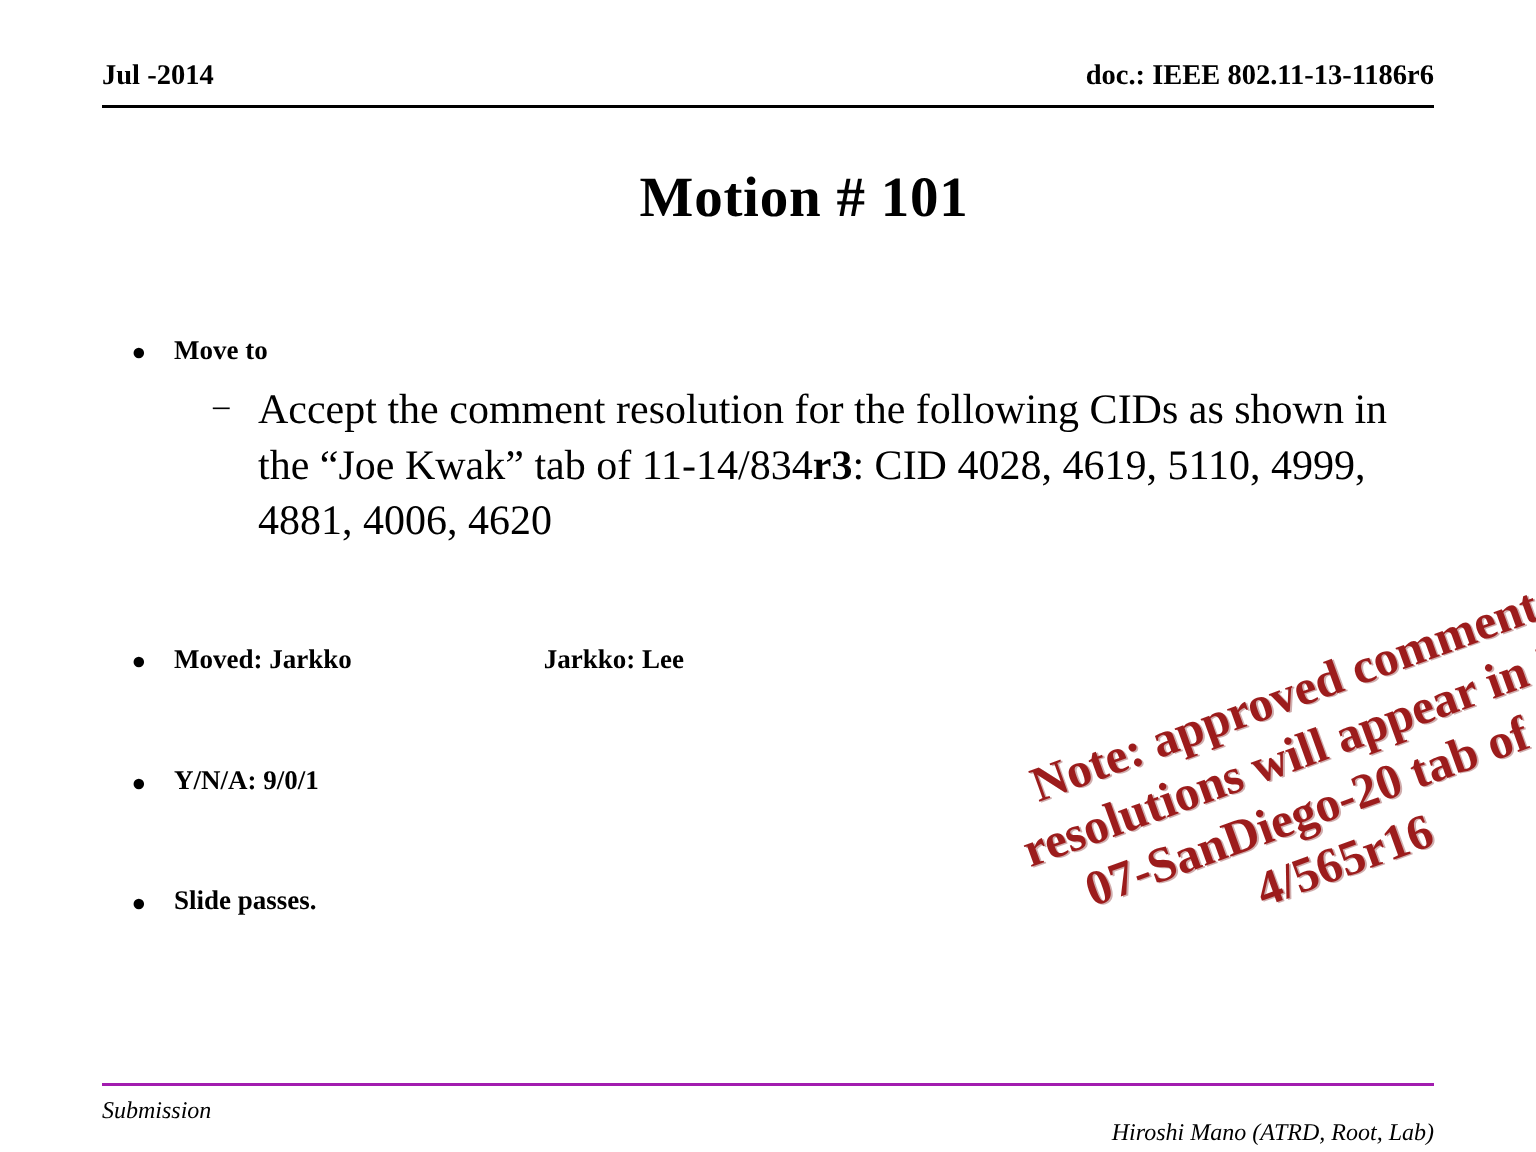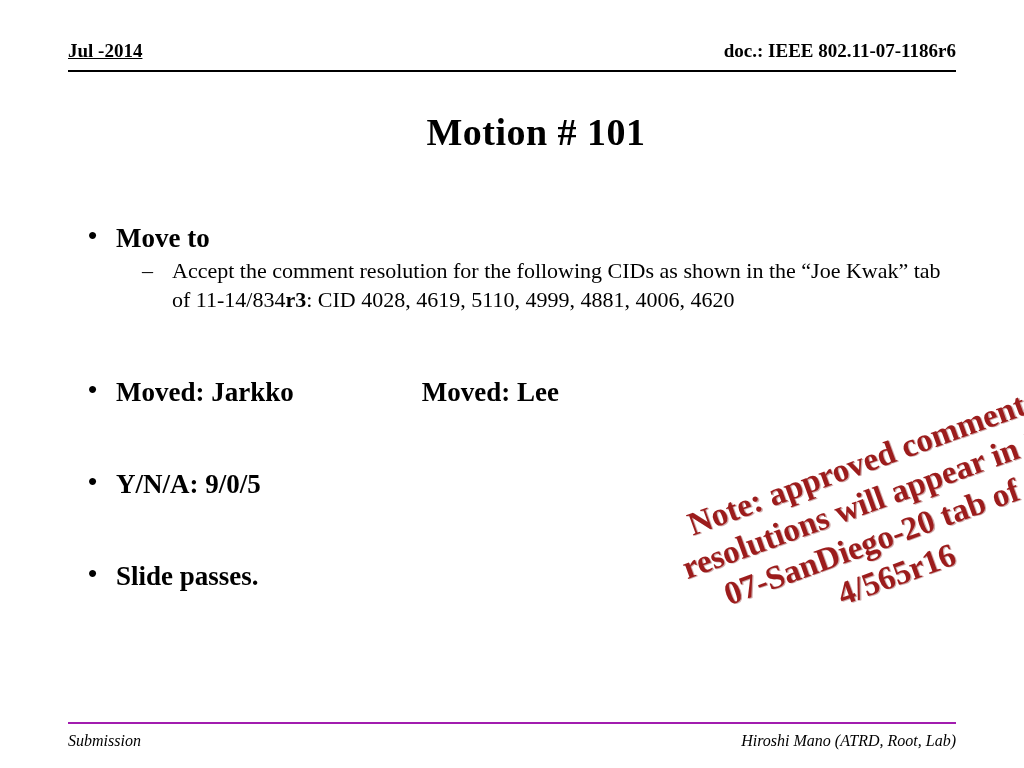--- a/index.html
+++ b/index.html
@@ -30,21 +30,20 @@
     height: 30px;
     border-bottom: 2px solid #000;
     display: flex;
     justify-content: space-between;
     align-items: flex-start;
   }
   .header-left {
     font-size: 19px;
     font-weight: bold;
     font-family: "Liberation Serif", serif;
-    text-decoration: underline;
   }
   .header-right {
     font-size: 19px;
     font-weight: bold;
     font-family: "Liberation Serif", serif;
   }
 
   
   .title {
     position: absolute;
@@ -63,38 +62,39 @@
   .content {
     position: absolute;
     top: 222px;
     left: 80px;
     width: 880px;
   }
   .bullet {
     position: relative;
     padding-left: 36px;
     margin-bottom: 0;
-    font-size: 27px;
+    font-size: 18px;
     font-weight: bold;
     line-height: 1.25;
   }
   .bullet::before {
     content: "\2022";
     position: absolute;
     left: 8px;
     top: -2px;
     font-size: 26px;
     line-height: 1.25;
   }
   .subbullet {
     position: relative;
     padding-left: 92px;
-    font-size: 22px;
+    font-size: 28px;
     font-weight: normal;
     line-height: 1.33;
+    margin-top: 10px;
   }
   .subbullet::before {
     content: "\2013";
     position: absolute;
     left: 62px;
     top: 0;
     font-size: 22px;
   }
   .gap-1 { height: 62px; }
   .gap-2 { height: 58px; }
@@ -135,21 +135,21 @@
     position: absolute;
     left: 0;
     right: 0;
     top: 8px;
     text-align: center;
     font-weight: bold;
   }
   .footer-right {
     position: absolute;
     right: 0;
-    top: 8px;
+    top: 23px;
   }
 
   
   .watermark {
     position: absolute;
     left: 648px;
     top: 520px;
     width: 430px;
     transform: rotate(-20deg);
     transform-origin: left top;
@@ -165,45 +165,45 @@
   }
   .watermark div { white-space: nowrap; }
 </style>
 </head>
 <body>
 
 <div class="slide">
 
   <div class="header">
     <div class="header-left">Jul -2014</div>
-    <div class="header-right">doc.: IEEE 802.11-07-1186r6</div>
+    <div class="header-right">doc.: IEEE 802.11-13-1186r6</div>
   </div>
 
   <div class="title">Motion # 101</div>
 
   <div class="content">
 
     <div class="bullet">
       <span>Move to</span>
     </div>
 
     <div class="subbullet">
       <span>Accept the comment resolution for the following CIDs as shown in the “Joe Kwak” tab of 11-14/834</span><b class="inline-bold">r3</b><span>: CID 4028, 4619, 5110, 4999, 4881, 4006, 4620</span>
     </div>
 
     <div class="gap-1"></div>
 
     <div class="bullet">
-      <span class="moved-line"><span>Moved: Jarkko</span><span class="second-spacer"></span><span>Moved: Lee</span></span>
+      <span class="moved-line"><span>Moved: Jarkko</span><span class="second-spacer"></span><span>Jarkko: Lee</span></span>
     </div>
 
     <div class="gap-2"></div>
 
     <div class="bullet">
-      <span>Y/N/A:  9/0/5</span>
+      <span>Y/N/A:  9/0/1</span>
     </div>
 
     <div class="gap-3"></div>
 
     <div class="bullet">
       <span>Slide passes.</span>
     </div>
 
   </div>
 

